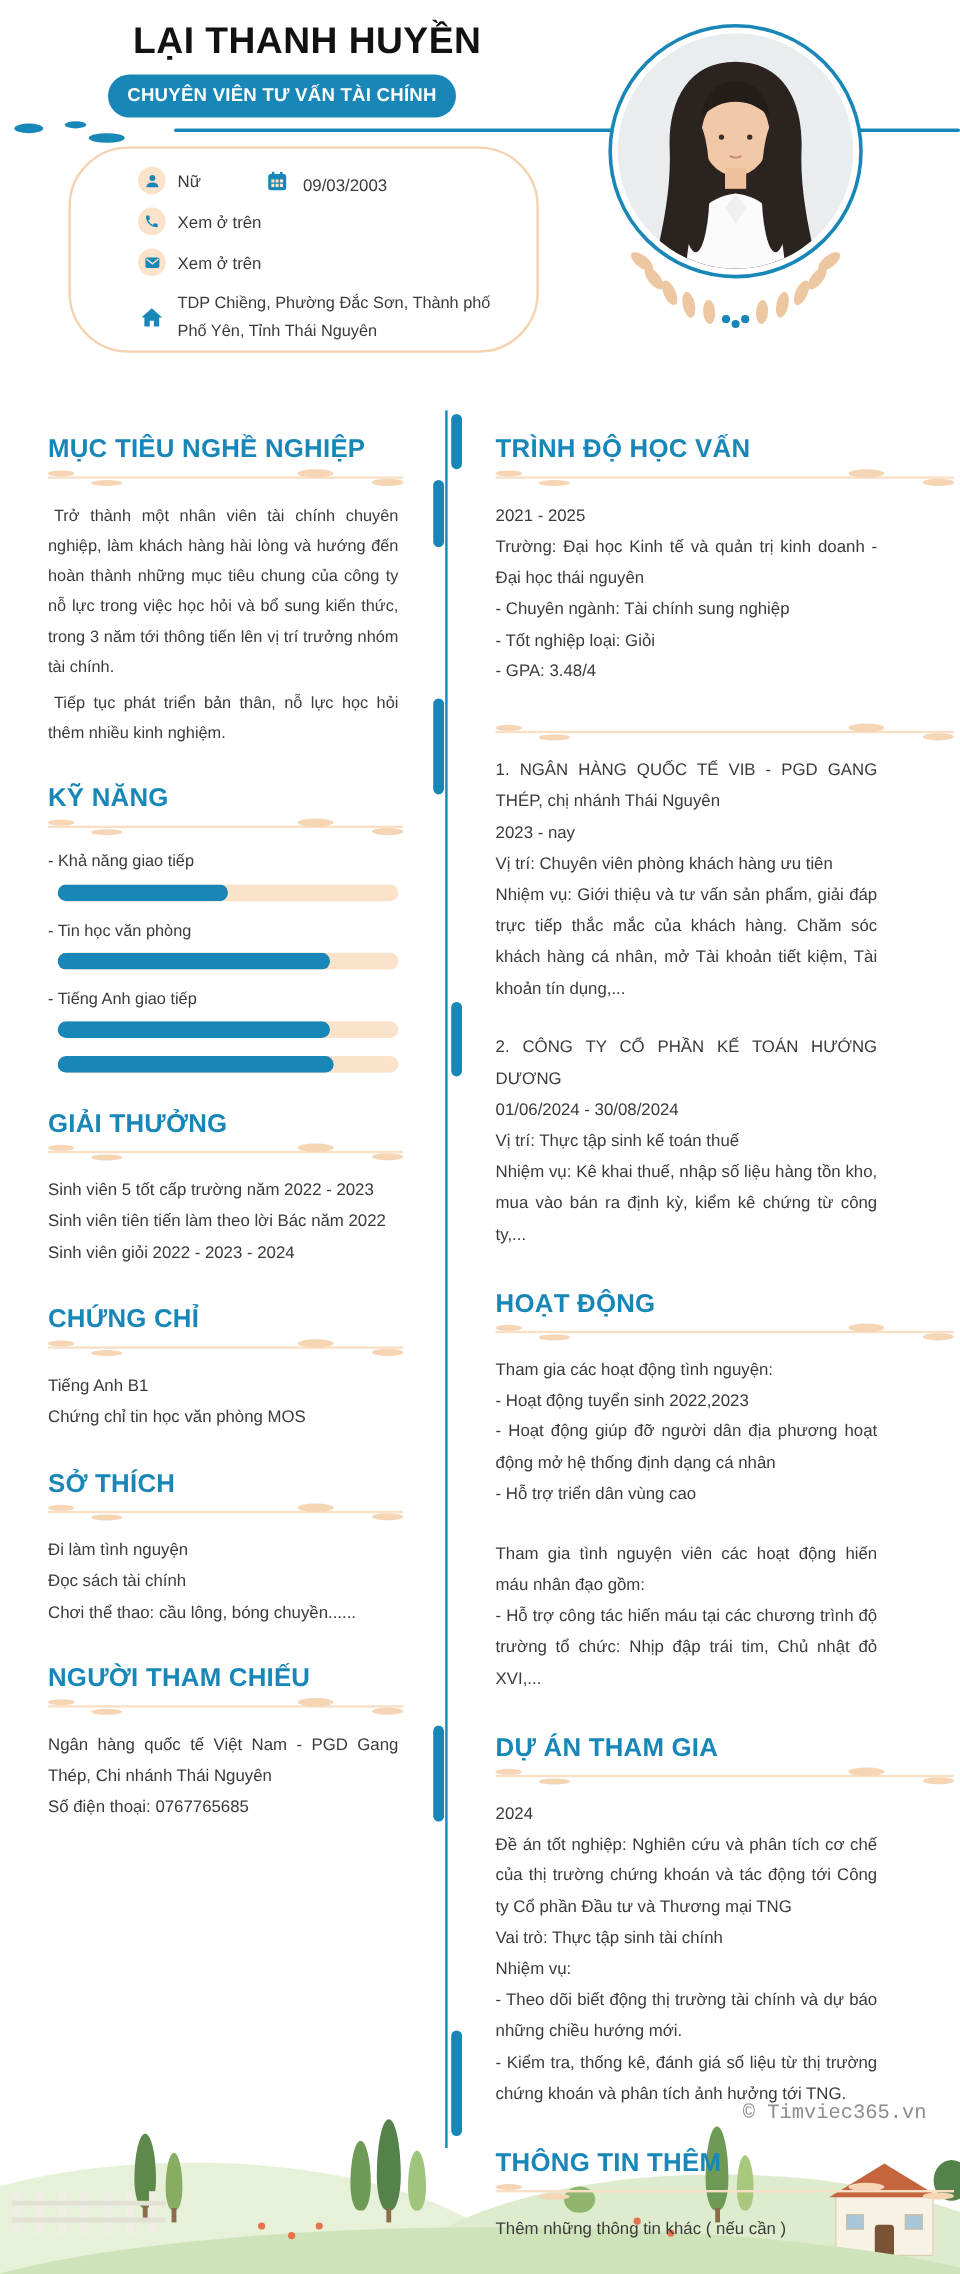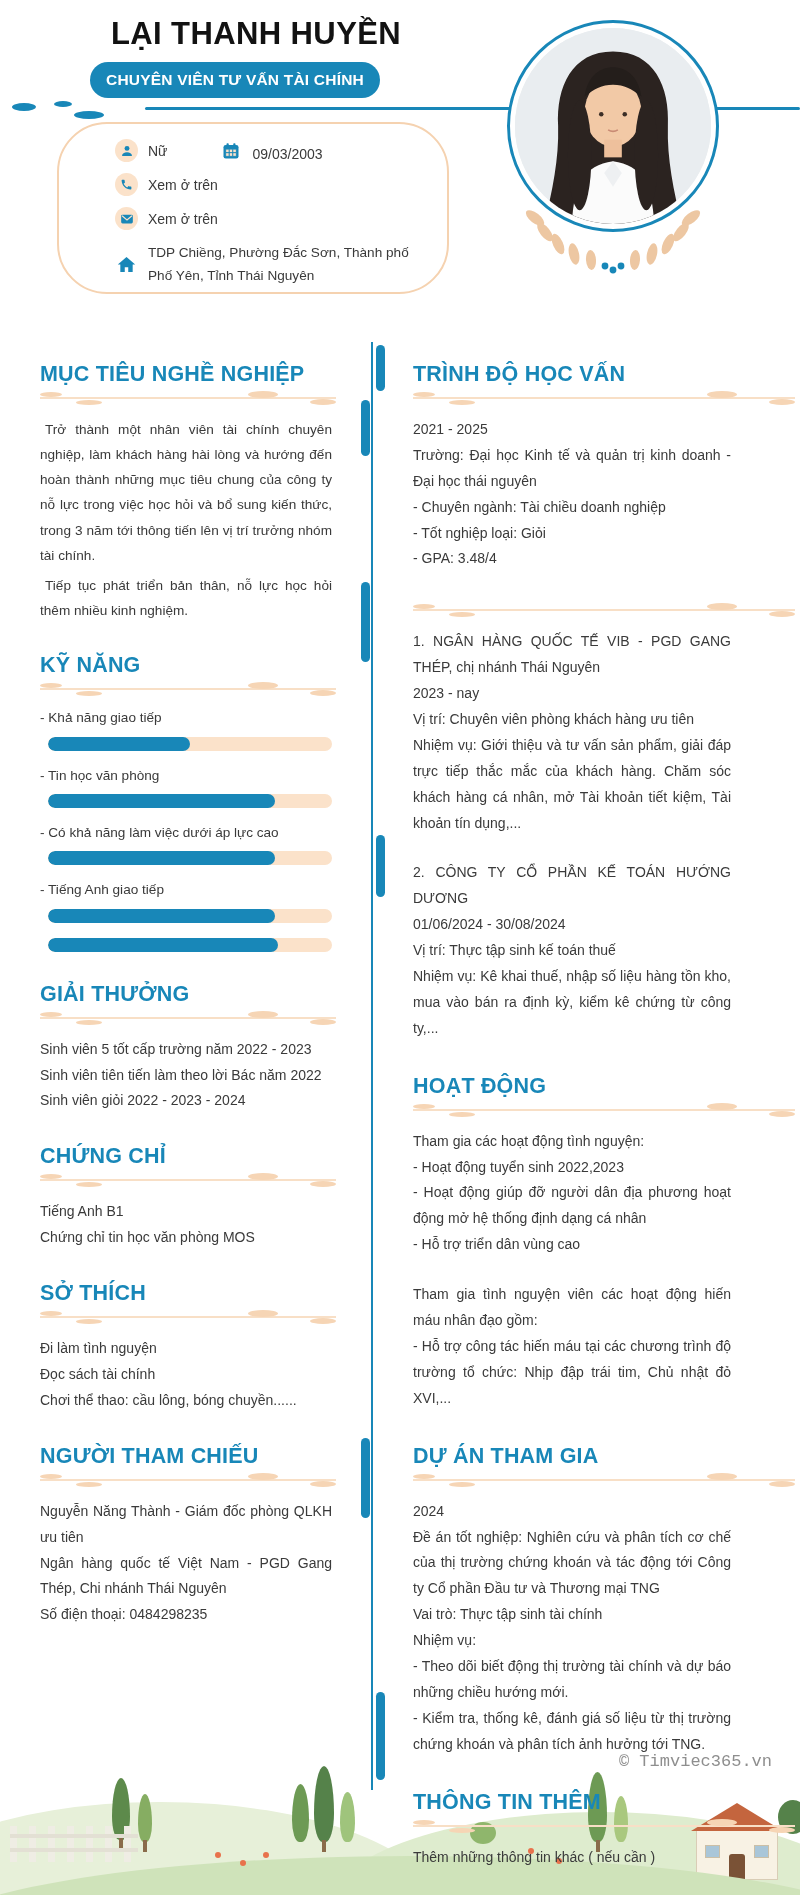--- a/index.html
+++ b/index.html
@@ -232,26 +232,20 @@
             <div class="fill" style="width: 50%;"></div>
           </div>
       </div>
       <div class="skill">
         <div class="skill-label">- Tin học văn phòng</div>
         <div class="bar">
             <div class="fill" style="width: 80%;"></div>
           </div>
       </div>
       <div class="skill">
-        <div class="skill-label">- Có khả năng làm việc dưới áp lực cao</div>
-        <div class="bar">
-            <div class="fill" style="width: 80%;"></div>
-          </div>
-      </div>
-      <div class="skill">
         <div class="skill-label">- Tiếng Anh giao tiếp</div>
         <div class="bar">
             <div class="fill" style="width: 80%;"></div>
           </div>
       </div>
       <div class="skill">
         <div class="bar">
             <div class="fill" style="width: 81%;"></div>
           </div>
       </div>
@@ -296,40 +290,39 @@
     </section>
 
     <section class="sec">
       <h2 class="sec-title">NGƯỜI THAM CHIẾU</h2>
       <div class="rule">
           <span class="rd rd1"></span>
           <span class="rd rd2"></span>
           <span class="rd rd3"></span>
           <span class="rd rd4"></span>
         </div>
-      <div class="line">Nguyễn Năng Thành - Giám đốc phòng QLKH ưu tiên</div>
       <div class="line">Ngân hàng quốc tế Việt Nam - PGD Gang Thép, Chi nhánh Thái Nguyên</div>
-      <div class="line">Số điện thoại: 0484298235</div>
+      <div class="line">Số điện thoại: 0767765685</div>
     </section>
 
   </aside>
 
   <main class="col-right">
 
     <section class="sec">
       <h2 class="sec-title">TRÌNH ĐỘ HỌC VẤN</h2>
       <div class="rule">
           <span class="rd rd1"></span>
           <span class="rd rd2"></span>
           <span class="rd rd3"></span>
           <span class="rd rd4"></span>
         </div>
       <div class="line">2021 - 2025</div>
       <div class="line">Trường: Đại học Kinh tế và quản trị kinh doanh - Đại học thái nguyên</div>
-      <div class="line">- Chuyên ngành: Tài chiều doanh nghiệp</div>
+      <div class="line">- Chuyên ngành: Tài chính sung nghiệp</div>
       <div class="line">- Tốt nghiệp loại: Giỏi</div>
       <div class="line">- GPA: 3.48/4</div>
     </section>
 
     <section class="sec">
       <div class="rule">
           <span class="rd rd1"></span>
           <span class="rd rd2"></span>
           <span class="rd rd3"></span>
           <span class="rd rd4"></span>

